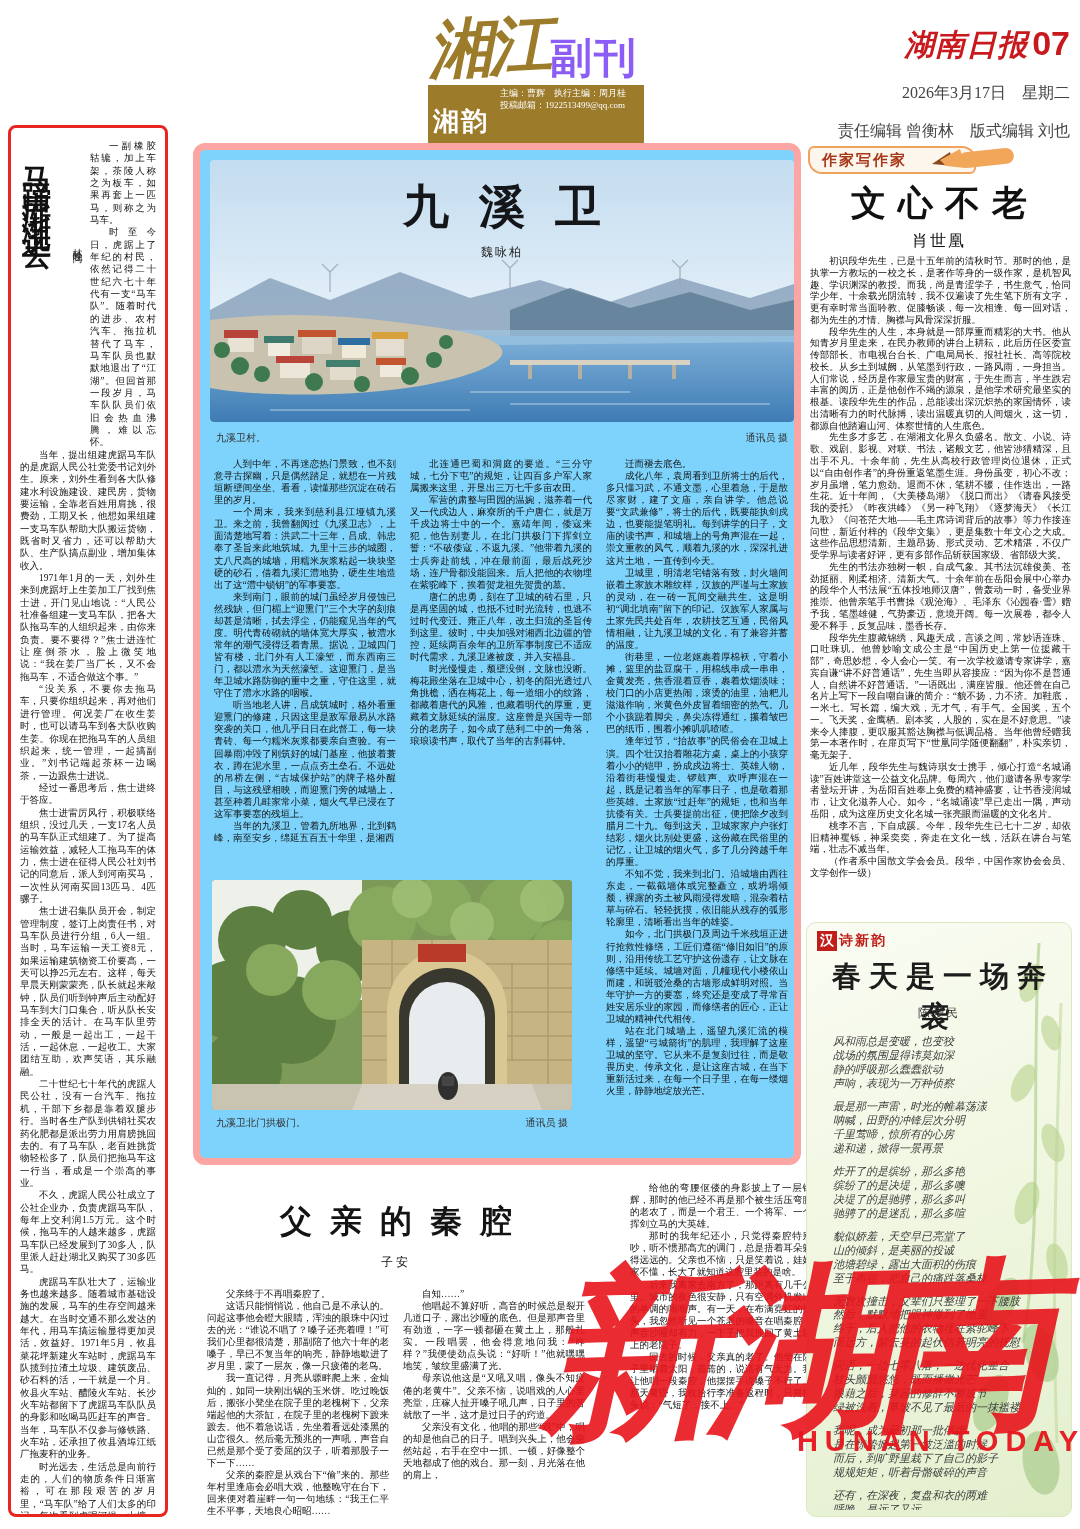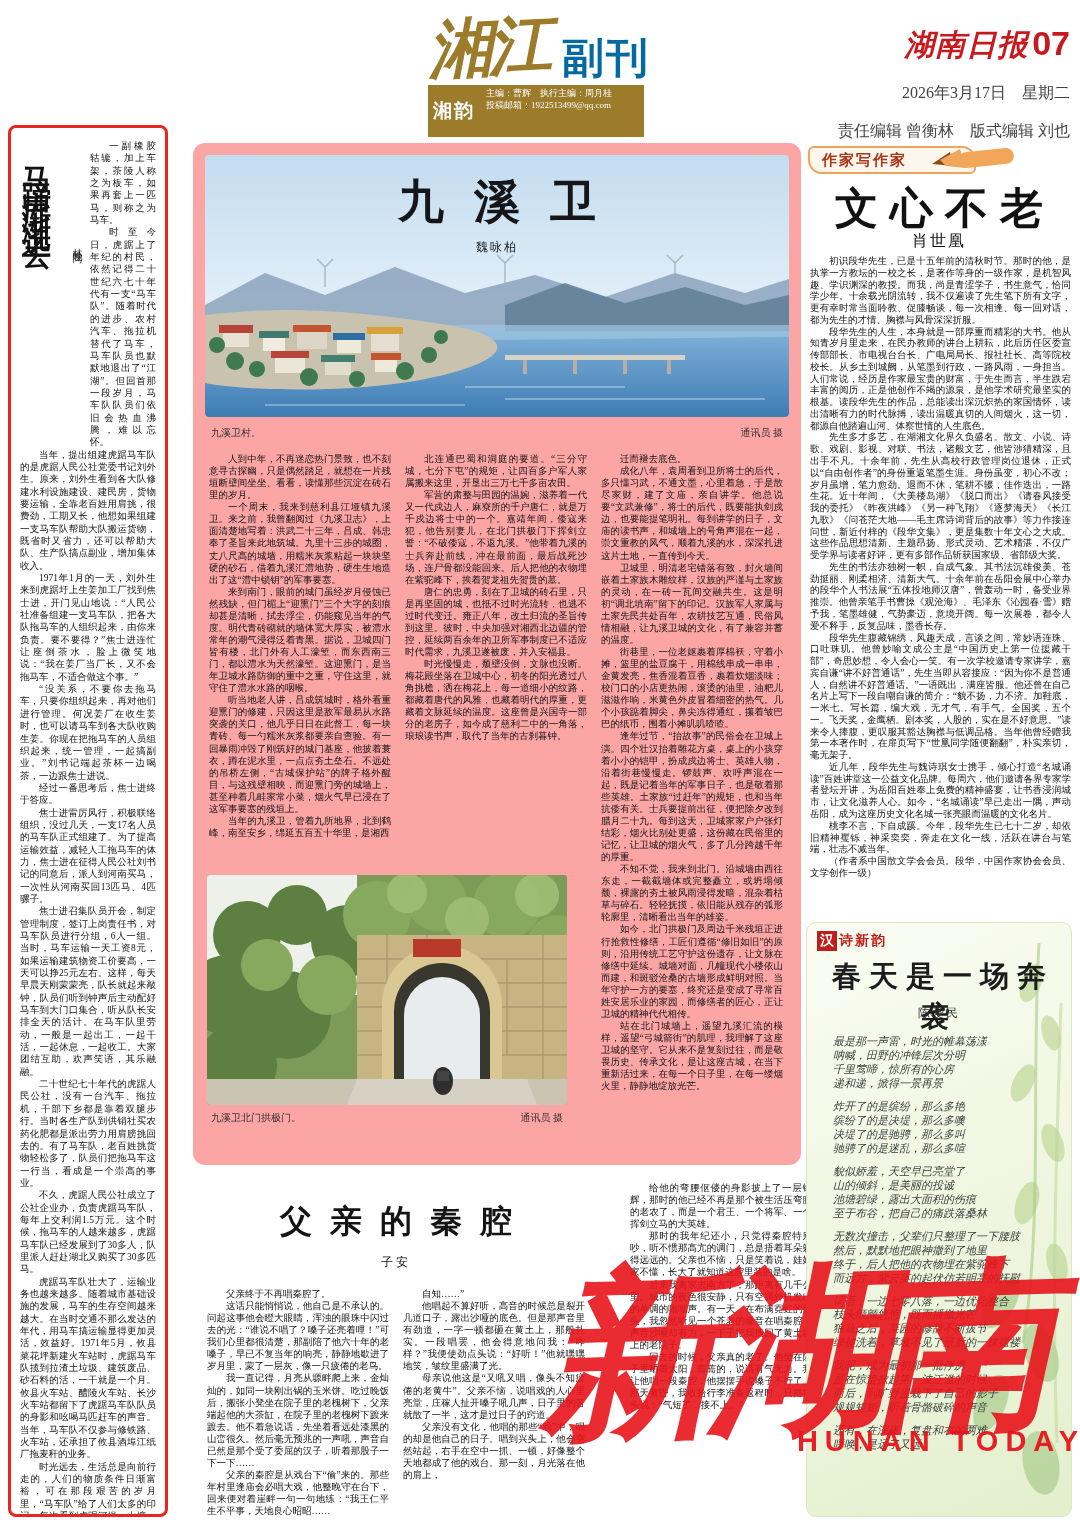--- a/index.html
+++ b/index.html
@@ -2,39 +2,39 @@
 <html><head>
 <meta charset="utf-8">
 <style>
   html,body{margin:0;padding:0;background:#ffffff;}
   #page{position:relative;width:1080px;height:1529px;background:#fff;overflow:hidden;
         font-family:"Liberation Serif","DejaVu Serif",serif;color:#111;}
   
   .masthead{position:absolute;left:428px;top:18px;width:230px;}
   .brand-row{display:flex;align-items:flex-end;}
   .brand-xj{font-size:64px;font-weight:bold;font-style:italic;color:#9c7b2b;line-height:.95;letter-spacing:-4px;transform:rotate(-3deg);}
-  .brand-fk{font-size:42px;font-weight:bold;color:#0369a1;letter-spacing:2px;margin-left:14px;line-height:1;}
+  .brand-fk{font-size:42px;font-weight:bold;color:#8b5cf6;letter-spacing:2px;margin-left:2px;line-height:1;}
   .mast-bar{display:flex;margin-top:6px;width:216px;}
-  .xiangyun{background:#9c7b2b;color:#fff;font-size:19px;font-weight:bold;padding:13px 5px;letter-spacing:2px;white-space:nowrap;}
+  .xiangyun{background:#9c7b2b;color:#fff;font-size:26px;font-weight:bold;padding:19px 5px;letter-spacing:2px;white-space:nowrap;}
   .mast-editors{background:#9c7b2b;color:#fff;font-size:9px;line-height:1.35;padding:2px 6px;flex:1;}
   .paper-info{position:absolute;right:10px;top:24px;text-align:right;}
   .paper-name{font-size:30px;font-weight:bold;font-style:italic;color:#c8191e;letter-spacing:1px;display:inline;}
   .page-no{font-size:34px;font-weight:bold;color:#c8191e;display:inline;font-style:normal;font-family:"Liberation Sans",sans-serif;}
   .date-line,.editor-line{font-size:16px;color:#444;margin-top:17px;}
   
   .left-box{position:absolute;left:8px;top:125px;width:160px;height:1392px;border:3px solid #e8251f;border-radius:8px;
             box-sizing:border-box;padding:12px 9px;overflow:hidden;background:#fff;}
   .lb-float{float:left;width:66px;height:300px;position:relative;margin-right:4px;}
   .lb-title{writing-mode:vertical-rl;font-size:29px;font-weight:bold;letter-spacing:12px;line-height:1;position:absolute;left:2px;top:4px;height:300px;}
   .lb-author{writing-mode:vertical-rl;font-size:10px;letter-spacing:3px;position:absolute;right:2px;top:100px;color:#222;}
   .lb-body{font-size:9.5px;line-height:1.3;text-align:justify;}
   .lb-body p{margin:0;text-indent:2em;}
   
-  .main-box{position:absolute;left:193px;top:143px;width:608px;height:1022px;border:2px solid #fca5a5;border-radius:12px;
-            box-sizing:border-box;overflow:hidden;background:#fca5a5;padding-left:27px;}
+  .main-box{position:absolute;left:193px;top:143px;width:608px;height:1022px;border:7px solid #fca5a5;border-radius:12px;
+            box-sizing:border-box;overflow:hidden;background:#7dd3fc;padding-left:27px;}
   .photo1{position:absolute;left:10px;top:10px;width:584px;height:262px;overflow:hidden;border-radius:4px;}
   .photo1 svg{display:block;}
   .m-title{position:absolute;left:0;top:16px;width:100%;text-align:center;font-size:46px;font-weight:bold;letter-spacing:30px;text-indent:30px;color:#15161a;}
   .m-author{position:absolute;left:0;top:84px;width:100%;text-align:center;font-size:12px;color:#222;letter-spacing:2px;}
   .cap{display:flex;justify-content:space-between;font-size:10px;color:#333;}
   .cap1{position:absolute;left:16px;top:281px;width:572px;}
   .mcol{position:absolute;top:308px;width:182px;font-size:9.5px;line-height:1.27;text-align:justify;overflow:hidden;}
   .mcol p{margin:0;text-indent:2em;}
   .mcol1{left:14px;height:414px;}
   .mcol2{left:210px;height:450px;}
@@ -47,21 +47,21 @@
   .fcol{position:absolute;width:182px;font-size:9.5px;line-height:1.27;text-align:justify;overflow:hidden;}
   .fcol p{margin:0;text-indent:2em;}
   .fcol1{left:207px;top:1288px;height:241px;}
   .fcol2{left:403px;top:1288px;height:241px;}
   .fcol3{left:599px;top:1182px;height:347px;margin-left:31px;}
   
   .badge-writers{position:absolute;left:808px;top:146px;width:168px;height:28px;border:2px solid #f0a35c;border-radius:6px 14px 6px 14px;
                  background:#fdf6ec;display:flex;align-items:center;box-sizing:border-box;padding-left:12px;text-align:right;}
   .badge-writers .bw-label{color:#a8381a;font-weight:bold;font-size:15px;letter-spacing:2px;}
   .pen-wrap{position:absolute;left:120px;top:-4px;width:90px;height:30px;}
-  .w-title{position:absolute;left:806px;top:180px;width:266px;text-align:center;font-size:43px;font-weight:bold;letter-spacing:12px;text-indent:12px;}
+  .w-title{position:absolute;left:806px;top:180px;width:266px;text-align:center;font-size:35px;font-weight:bold;letter-spacing:12px;text-indent:12px;}
   .w-author{position:absolute;left:806px;top:231px;width:266px;text-align:center;font-size:16px;letter-spacing:2px;}
   .w-body{position:absolute;left:810px;top:256px;width:261px;height:656px;font-size:9.5px;line-height:1.24;text-align:justify;overflow:hidden;}
   .w-body p{margin:0;text-indent:2em;}
   
   .poem-box{position:absolute;left:806px;top:922px;width:266px;height:595px;border:1px solid #dbe8c2;border-radius:10px;
             box-sizing:border-box;overflow:hidden;background:linear-gradient(155deg,#fafcf3 0%,#f1f7e2 45%,#e3efcd 100%);}
   .poem-deco{position:absolute;right:0;top:0;width:160px;height:595px;pointer-events:none;}
   .poem-badge{position:absolute;left:10px;top:8px;display:flex;align-items:center;font-size:14px;font-weight:bold;}
   .poem-badge .hanzi{background:#c01f19;color:#fff;padding:1px 3px;margin-right:2px;}
   .poem-badge .rest{color:#c01f19;letter-spacing:2px;}
@@ -343,20 +343,26 @@
       <path d="M150,80 C146,220 140,360 146,520" stroke="#b9d494" stroke-width="3" fill="none" opacity="0.5"></path>
     </svg>
     <div class="poem-badge">
       <span class="hanzi">汉</span>
       <span class="rest">诗新韵</span>
     </div>
     <div class="p-title">春天是一场奔袭</div>
     <div class="p-author">陈爱民</div>
     <div class="p-body">
         <div class="stanza">
+          <div class="pline">风和雨总是变暖，也变狡</div>
+          <div class="pline">战场的氛围显得讳莫如深</div>
+          <div class="pline">静的呼吸那么蠢蠢欲动</div>
+          <div class="pline">声响，表现为一万种侦察</div>
+        </div>
+        <div class="stanza">
           <div class="pline">最是那一声雷，时光的帷幕荡漾</div>
           <div class="pline">呐喊，田野的冲锋层次分明</div>
           <div class="pline">千里莺啼，惊所有的心房</div>
           <div class="pline">递和递，掀得一景再景</div>
         </div>
         <div class="stanza">
           <div class="pline">炸开了的是缤纷，那么多艳</div>
           <div class="pline">缤纷了的是决堤，那么多噢</div>
           <div class="pline">决堤了的是驰骋，那么多叫</div>
           <div class="pline">驰骋了的是迷乱，那么多喧</div>

